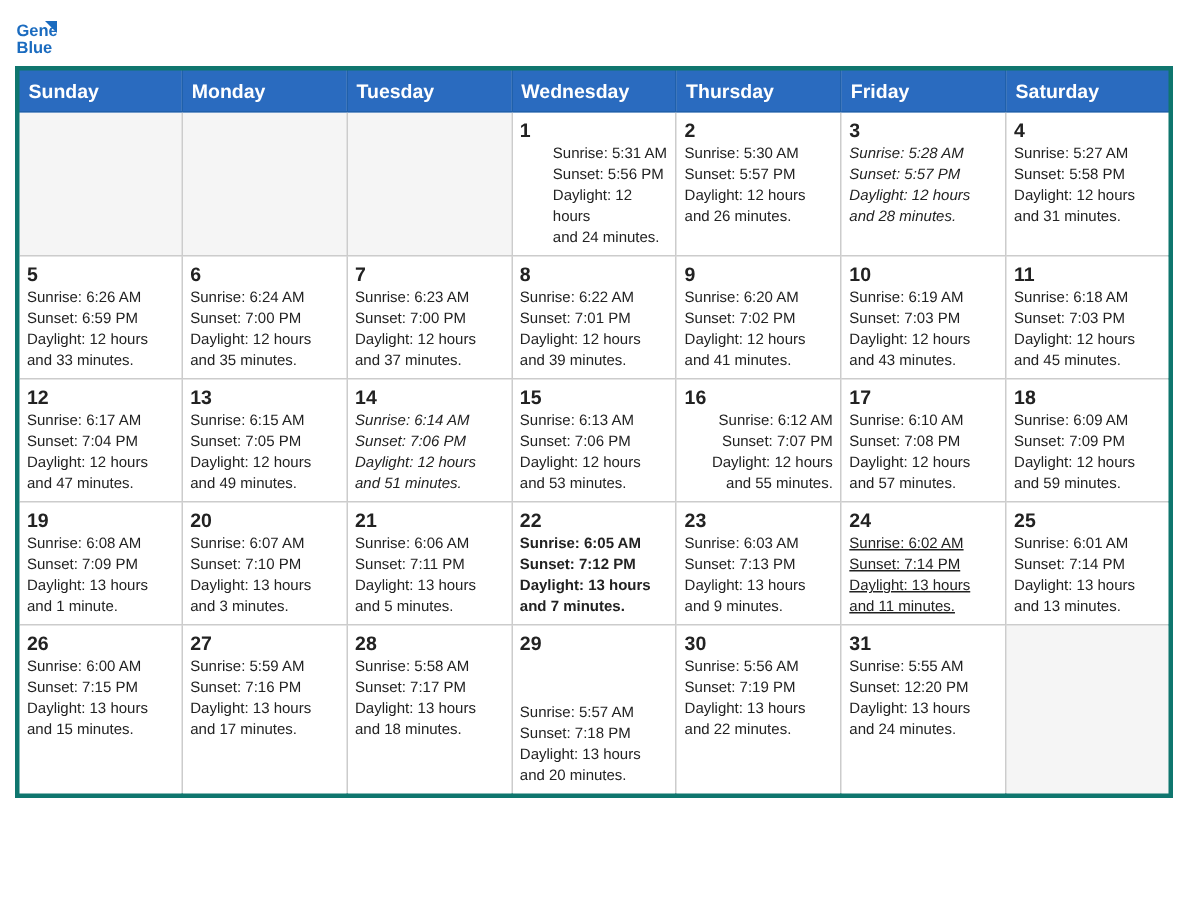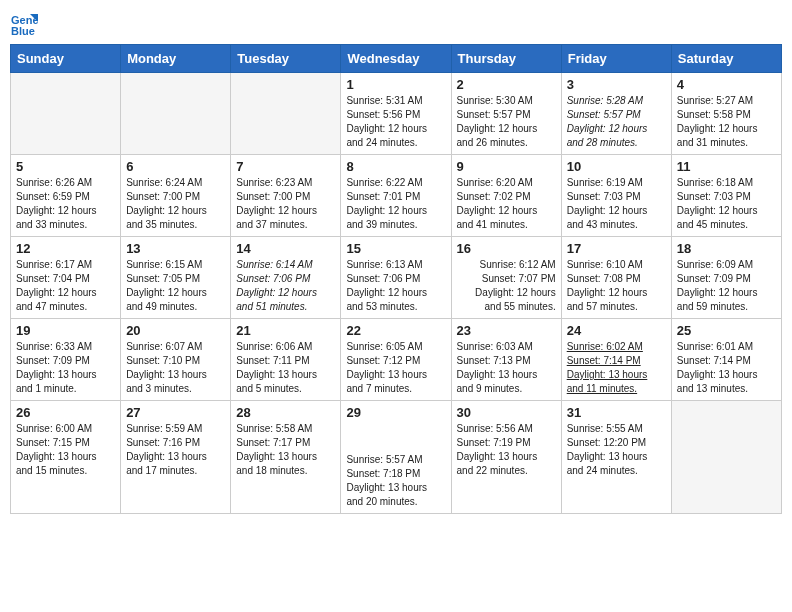--- a/index.html
+++ b/index.html
@@ -33,21 +33,21 @@
       font-weight: bold;
       color: #333;
     }
     .cal-subtitle {
       font-size: 15px;
       color: #444;
     }
     .calendar {
       width: 100%;
       border-collapse: collapse;
-      border: 1px solid #0f766e;
+      border: 3px solid #0f766e;
     }
     .calendar th {
       background: #2a6bbf;
       color: #fff;
       font-size: 13px;
       font-weight: bold;
       text-align: left;
       padding: 6px 6px;
       border: 1px solid #2060aa;
     }
@@ -114,21 +114,21 @@
         <th>Saturday</th>
       </tr>
   </thead>
   <tbody id="calendar-body">
   <tr>
         <td class="empty"></td>
         <td class="empty"></td>
         <td class="empty"></td>
         <td>
           <span class="day-num">1</span>
-          <div class="day-info" style="white-space: pre-line;">Sunrise: 5:31 AM
+          <div class="day-info" style="white-space: pre-line; margin-left: 22px;">Sunrise: 5:31 AM
 Sunset: 5:56 PM
 Daylight: 12 hours
 and 24 minutes.</div>
         </td>
         <td>
           <span class="day-num">2</span>
           <div class="day-info" style="white-space: pre-line;">Sunrise: 5:30 AM
 Sunset: 5:57 PM
 Daylight: 12 hours
 and 26 minutes.</div>
@@ -246,42 +246,42 @@
           <span class="day-num">18</span>
           <div class="day-info" style="white-space: pre-line;">Sunrise: 6:09 AM
 Sunset: 7:09 PM
 Daylight: 12 hours
 and 59 minutes.</div>
         </td>
       </tr>
       <tr>
         <td>
           <span class="day-num">19</span>
-          <div class="day-info" style="white-space: pre-line;">Sunrise: 6:33 AM
+          <div class="day-info" style="white-space: pre-line;">Sunrise: 6:08 AM
 Sunset: 7:09 PM
 Daylight: 13 hours
 and 1 minute.</div>
         </td>
         <td>
           <span class="day-num">20</span>
           <div class="day-info" style="white-space: pre-line;">Sunrise: 6:07 AM
 Sunset: 7:10 PM
 Daylight: 13 hours
 and 3 minutes.</div>
         </td>
         <td>
           <span class="day-num">21</span>
           <div class="day-info" style="white-space: pre-line;">Sunrise: 6:06 AM
 Sunset: 7:11 PM
 Daylight: 13 hours
 and 5 minutes.</div>
         </td>
         <td>
           <span class="day-num">22</span>
-          <div class="day-info" style="white-space: pre-line;">Sunrise: 6:05 AM
+          <div class="day-info" style="white-space: pre-line; font-weight: bold;">Sunrise: 6:05 AM
 Sunset: 7:12 PM
 Daylight: 13 hours
 and 7 minutes.</div>
         </td>
         <td>
           <span class="day-num">23</span>
           <div class="day-info" style="white-space: pre-line;">Sunrise: 6:03 AM
 Sunset: 7:13 PM
 Daylight: 13 hours
 and 9 minutes.</div>

